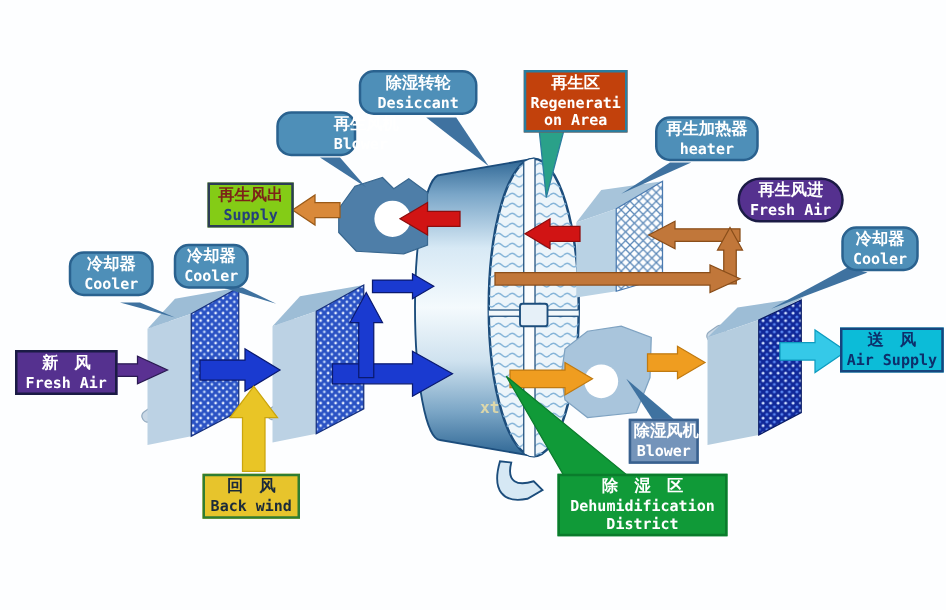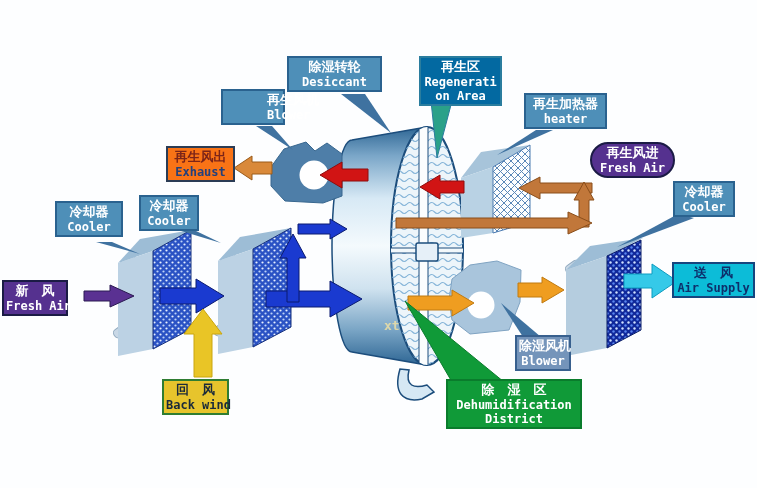--- a/index.html
+++ b/index.html
@@ -3,25 +3,25 @@
 <meta charset="utf-8">
 <style>
   html,body{margin:0;padding:0;background:#fff;}
   #stage{position:relative;width:757px;height:488px;background:#fdfeff;overflow:hidden;
          font-family:"DejaVu Sans Mono","Liberation Mono",monospace;}
   #art{position:absolute;left:0;top:0;z-index:1;}
   .lbl{position:absolute;z-index:5;border:2px solid;text-align:center;font-weight:bold;
        padding:1px 2px;box-sizing:border-box;}
   .lbl .zh{display:block;font-size:13px;line-height:16px;white-space:nowrap;}
   .lbl .en{display:block;font-size:12px;line-height:14px;white-space:nowrap;}
-  .c-blue  {background:#4e8fb8;border-color:#2a628f;color:#ffffff;}
+  .c-blue  {background:#4e8fb8;border-color:#2a628f;color:#ffffff;border-radius:12px;}
   .c-slate {background:#7494ba;border-color:#38608e;color:#ffffff;}
-  .c-teal  {background:#0369a1;border-color:#2a7d9e;color:#ffffff;}
+  .c-teal  {background:#c2410c;border-color:#2a7d9e;color:#ffffff;}
   .c-purple{background:#55318f;border-color:#1b1b45;color:#ffffff;}
-  .c-orange{background:#f97316;border-color:#2b3c55;}
+  .c-orange{background:#84cc16;border-color:#2b3c55;}
   .c-orange .zh{color:#7c2418;}
   .c-orange .en{color:#24407c;}
   .c-yellow{background:#e7c42c;border-color:#2f7d32;color:#1a2a3a;}
   .c-green {background:#109a38;border-color:#0a7c2c;color:#ffffff;}
   .c-cyan  {background:#0cbcd8;border-color:#16457e;color:#0d2f6b;}
 </style>
 </head>
 <body>
 
 <div id="stage">
@@ -154,35 +154,35 @@
 <div class="lbl c-blue" style="left:287px;top:56px;width:95px;">
   <span class="zh">除湿转轮</span>
   <span class="en">Desiccant</span>
 </div>
 <div class="lbl c-blue" style="left:221px;top:89px;width:64px;padding-left:44px;">
   <span class="zh">再生风机</span>
   <span class="en">Blower</span>
 </div>
 <div class="lbl c-orange" style="left:166px;top:146px;width:69px;">
   <span class="zh">再生风出</span>
-  <span class="en">Exhaust</span>
+  <span class="en">Supply</span>
 </div>
 <div class="lbl c-blue" style="left:55px;top:201px;width:68px;">
   <span class="zh">冷却器</span>
   <span class="en">Cooler</span>
 </div>
 <div class="lbl c-blue" style="left:139px;top:195px;width:60px;">
   <span class="zh">冷却器</span>
   <span class="en">Cooler</span>
 </div>
-<div class="lbl c-purple" style="left:2px;top:280px;width:66px;">
+<div class="lbl c-purple" style="left:12px;top:280px;width:82px;">
   <span class="zh">新　风</span>
   <span class="en">Fresh Air</span>
 </div>
-<div class="lbl c-yellow" style="left:162px;top:379px;width:67px;">
+<div class="lbl c-yellow" style="left:162px;top:379px;width:78px;">
   <span class="zh">回　风</span>
   <span class="en">Back wind</span>
 </div>
 <div class="lbl c-teal" style="left:419px;top:56px;width:83px;">
   <span class="zh">再生区</span>
   <span class="en">Regenerati</span>
   <span class="en">on Area</span>
 </div>
 <div class="lbl c-blue" style="left:524px;top:93px;width:83px;">
   <span class="zh">再生加热器</span>
@@ -193,21 +193,21 @@
   <span class="en">Fresh Air</span>
 </div>
 <div class="lbl c-blue" style="left:673px;top:181px;width:62px;">
   <span class="zh">冷却器</span>
   <span class="en">Cooler</span>
 </div>
 <div class="lbl c-cyan" style="left:672px;top:262px;width:83px;text-align:center;">
   <span class="zh">送　风</span>
   <span class="en">Air Supply</span>
 </div>
-<div class="lbl c-slate" style="left:515px;top:335px;width:56px;">
+<div class="lbl c-slate" style="left:503px;top:335px;width:56px;">
   <span class="zh">除湿风机</span>
   <span class="en">Blower</span>
 </div>
 <div class="lbl c-green" style="left:446px;top:379px;width:136px;">
   <span class="zh">除　湿　区</span>
   <span class="en">Dehumidification</span>
   <span class="en">District</span>
 </div>
 
 </div>

